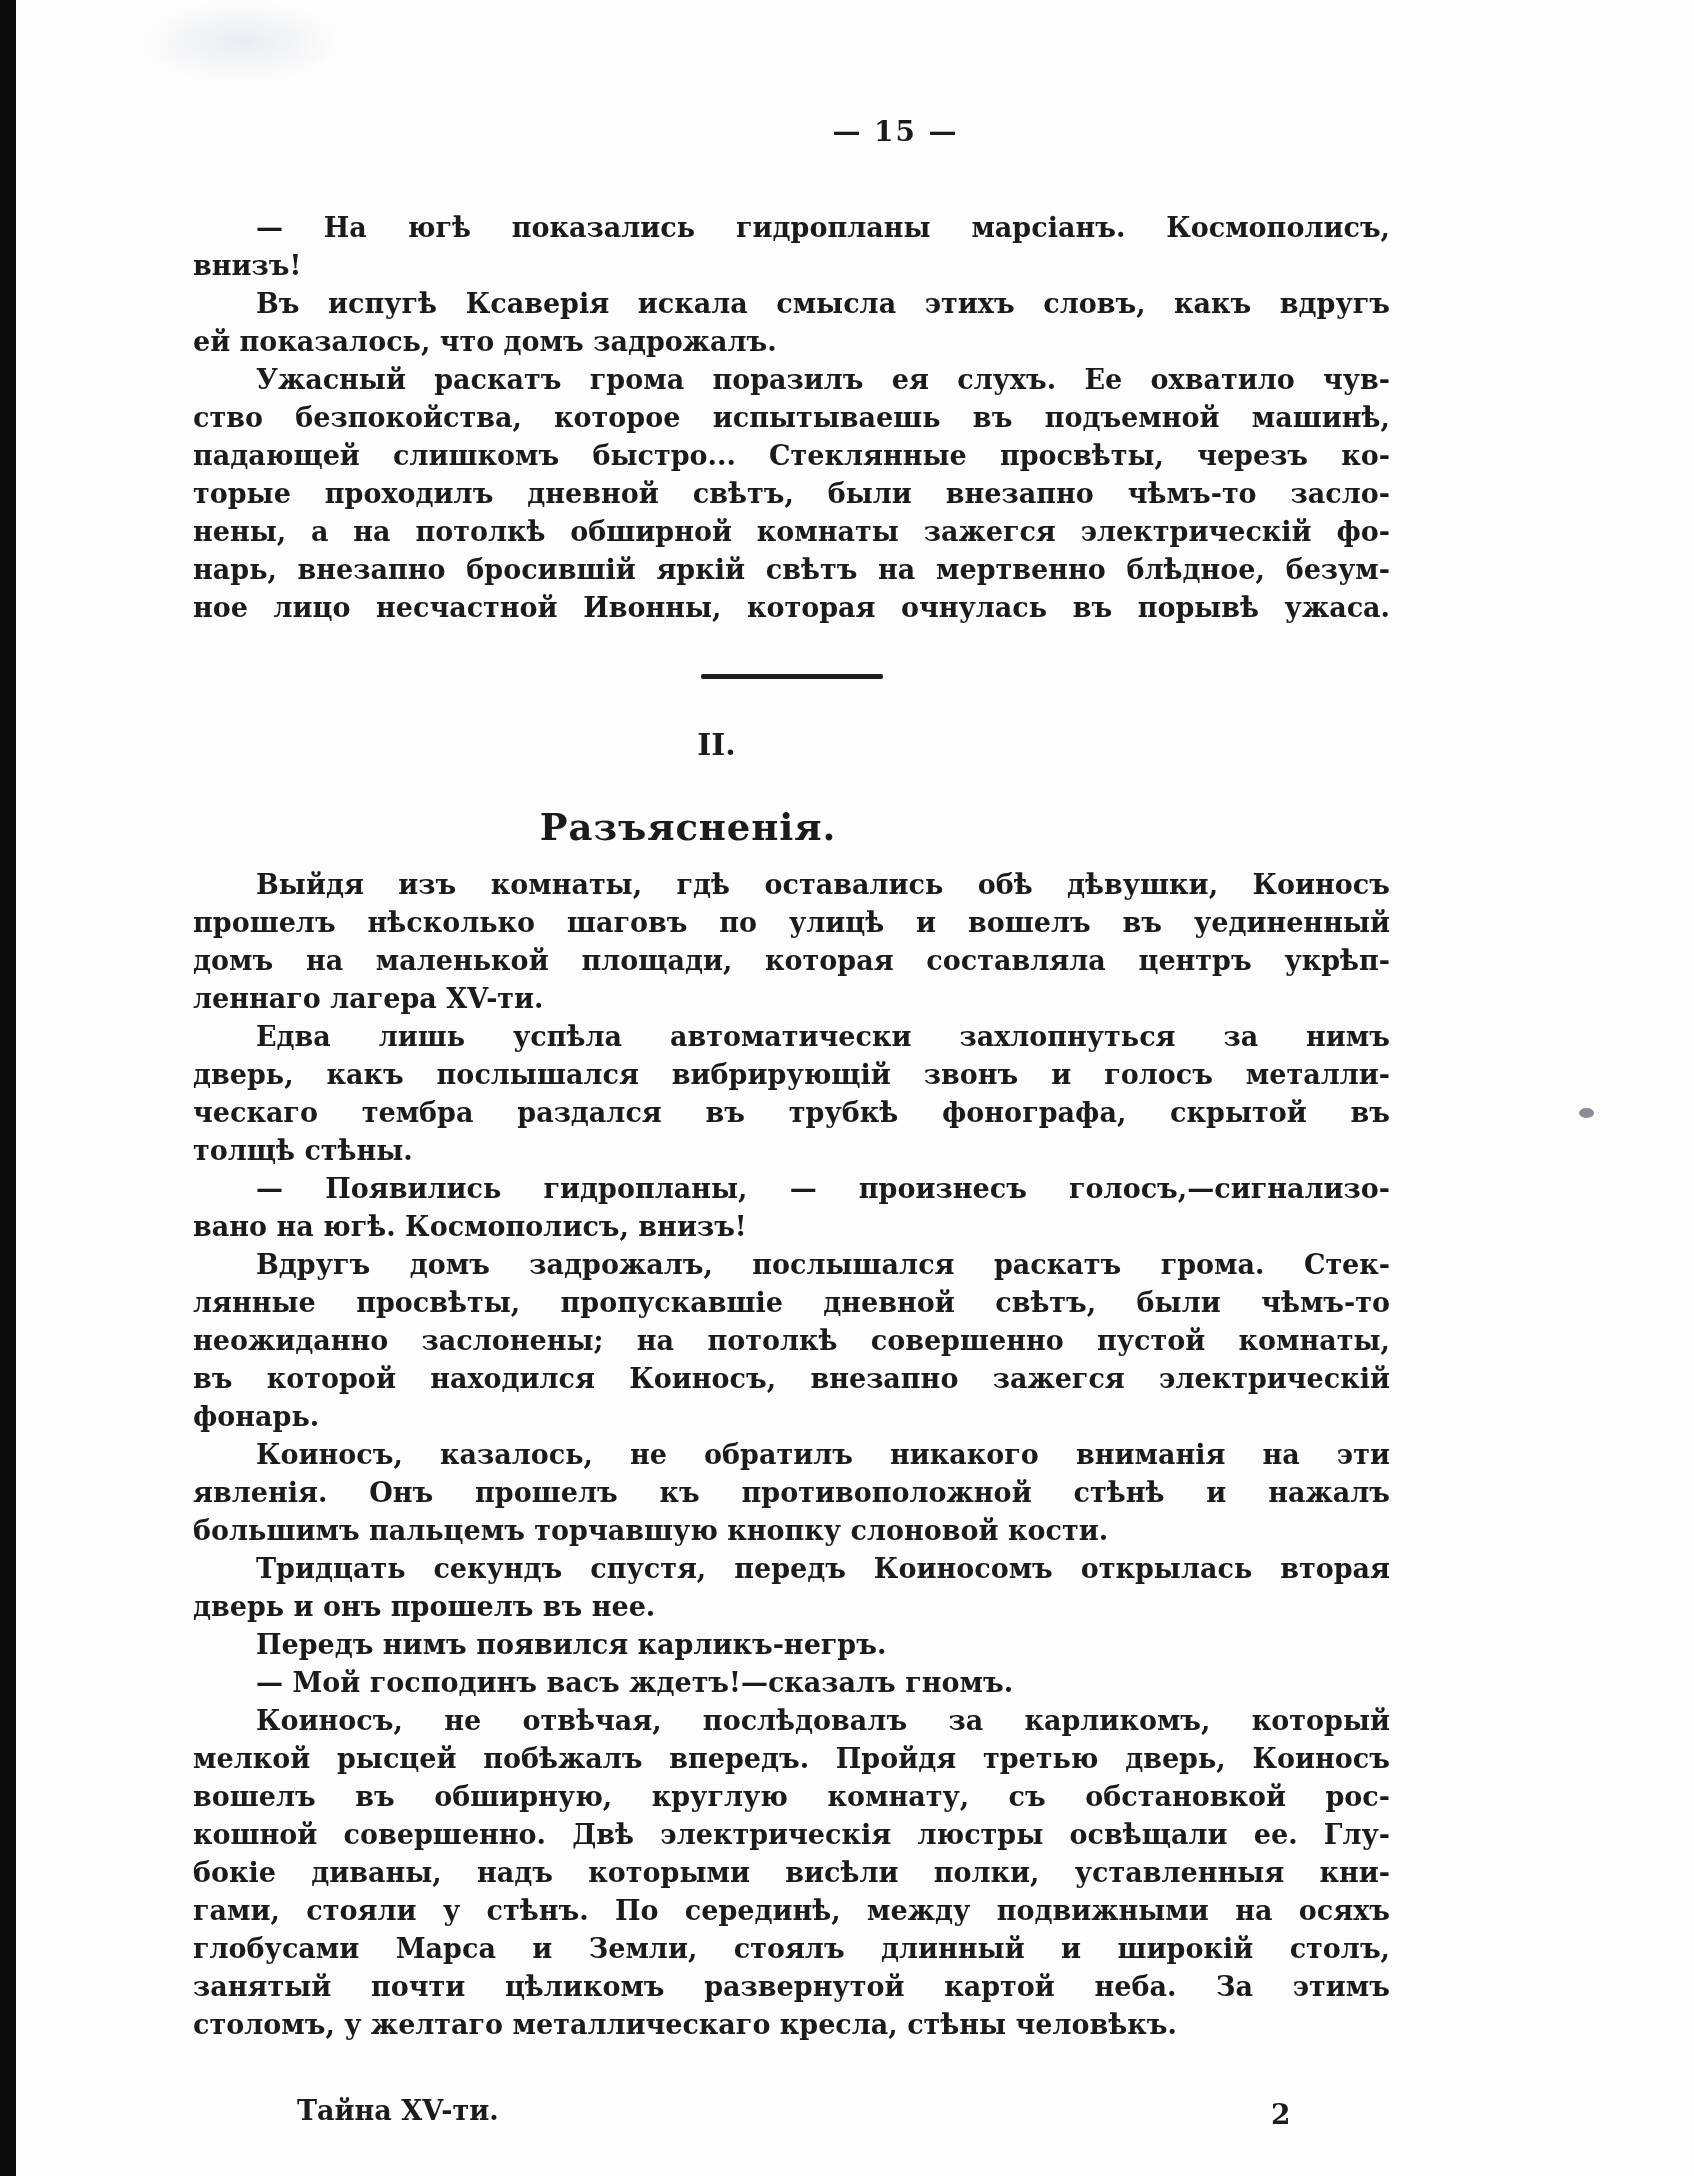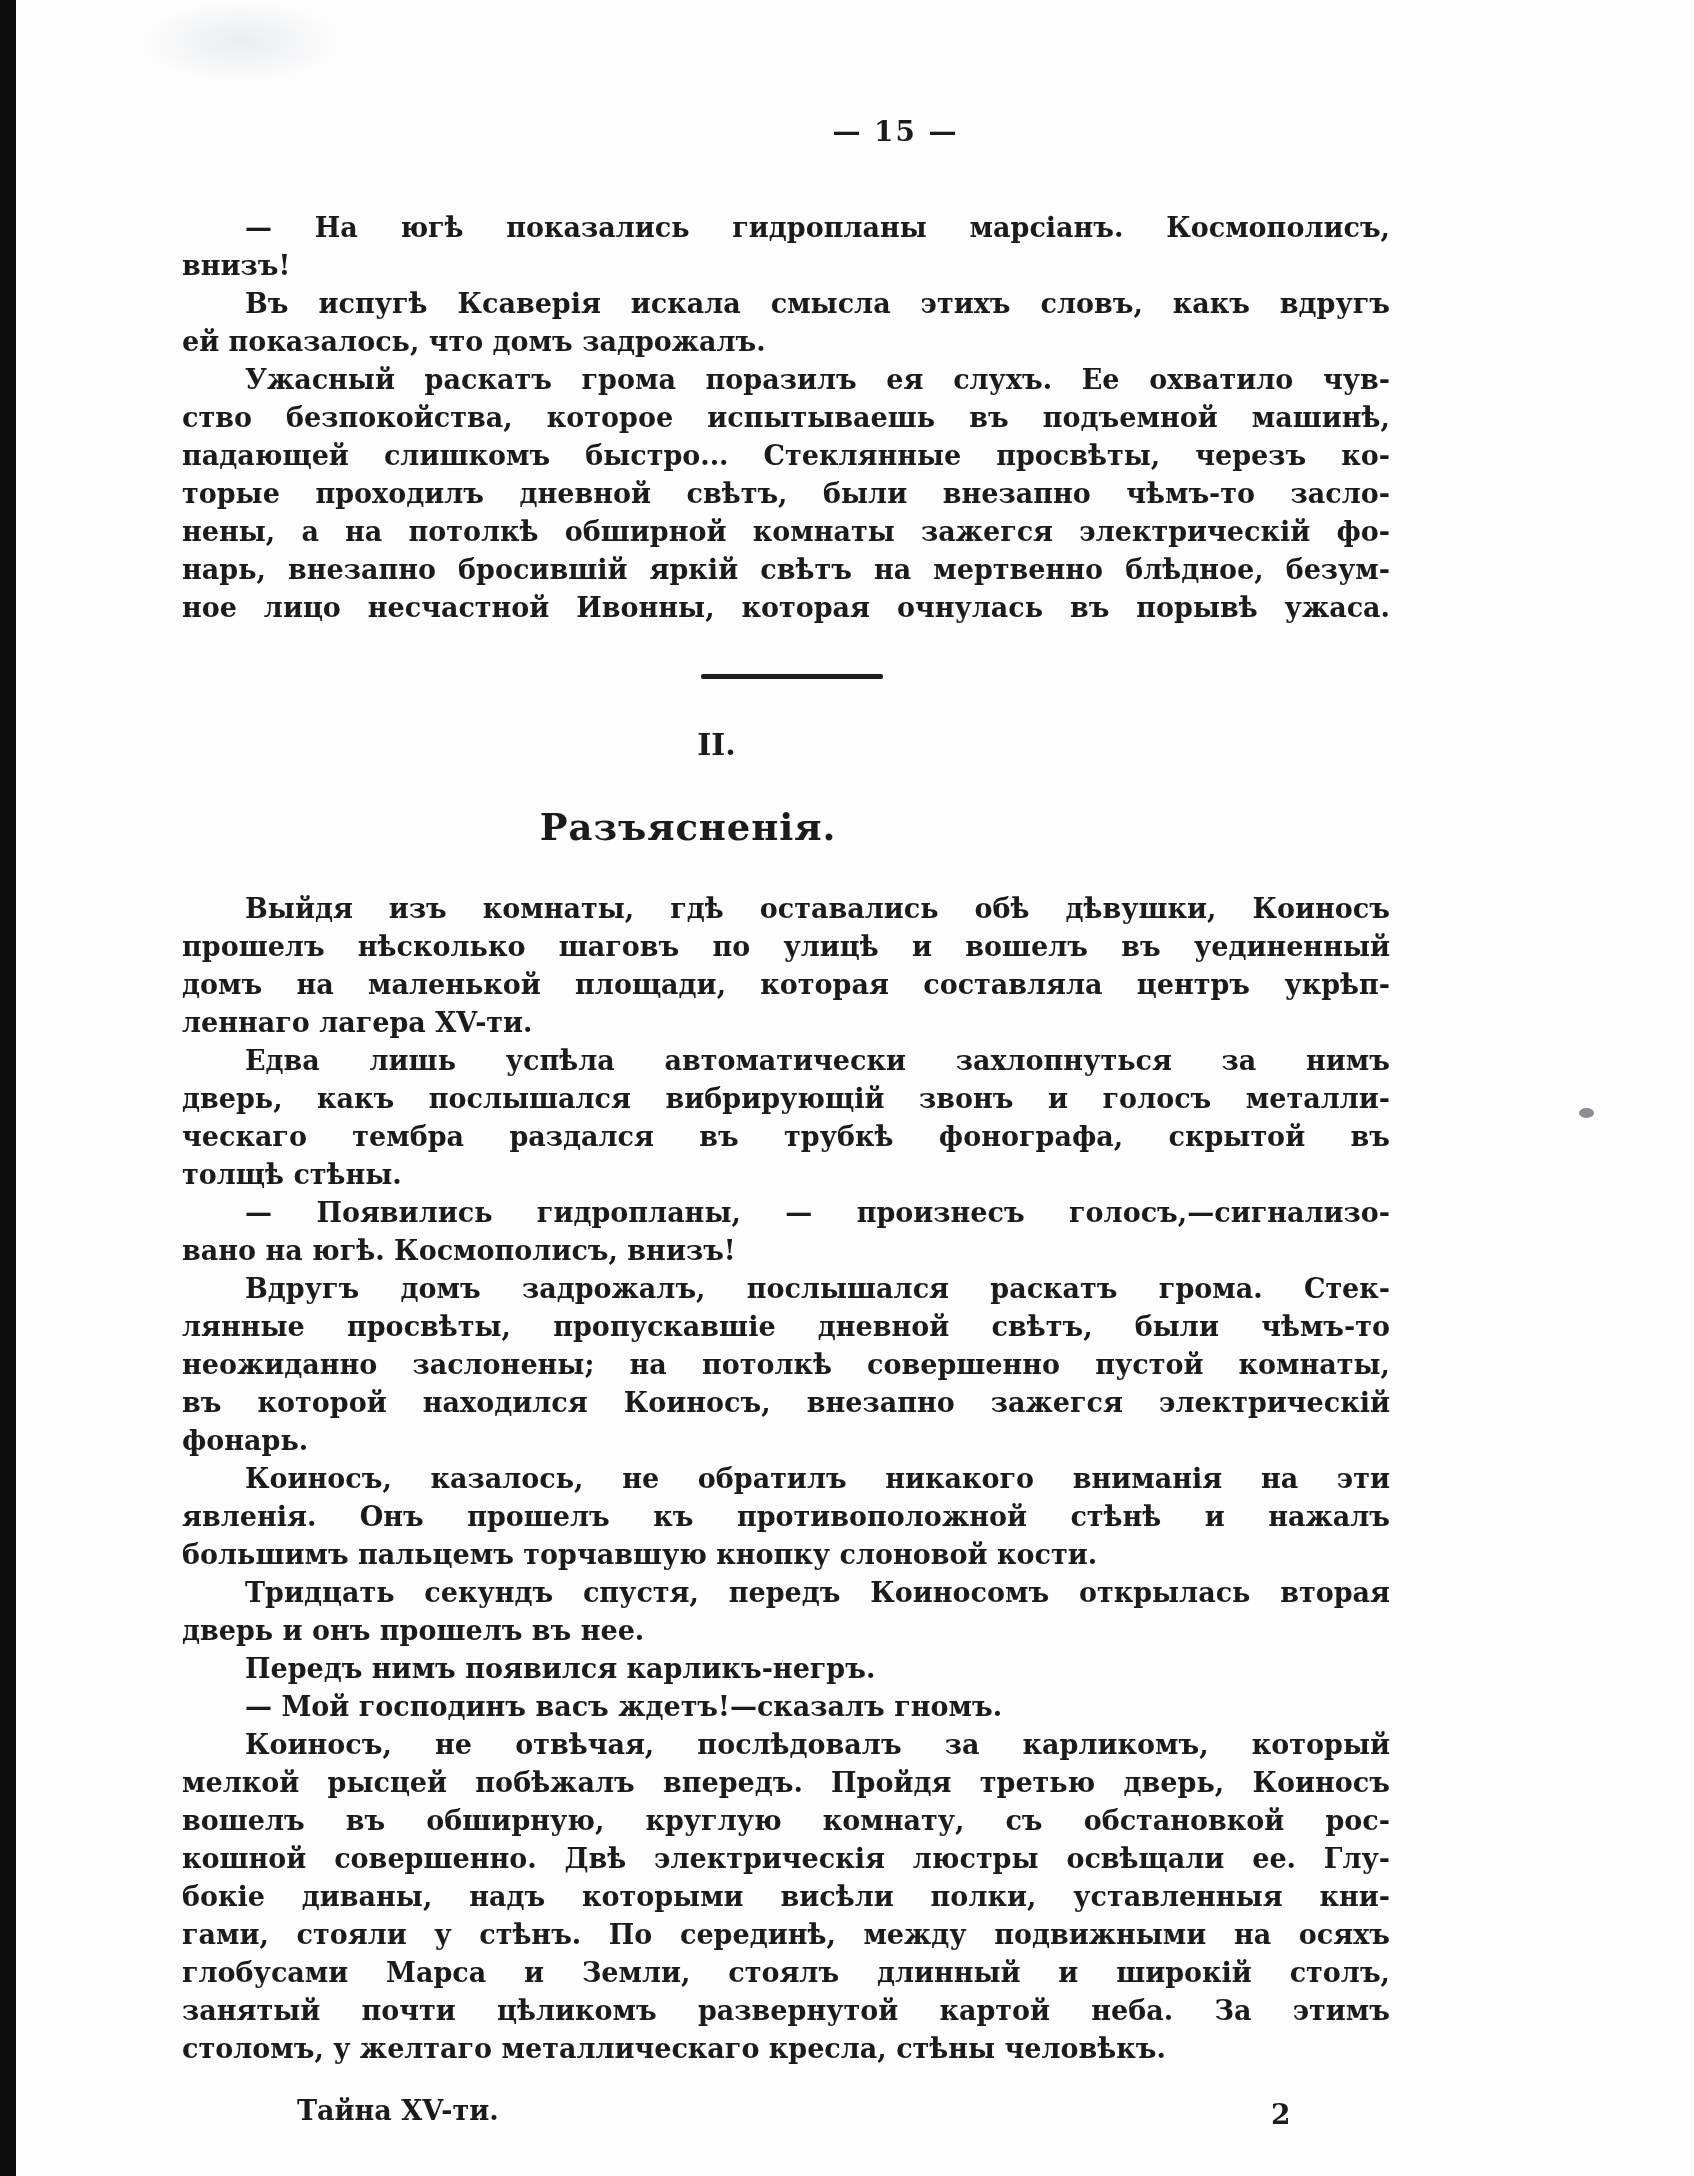--- a/index.html
+++ b/index.html
@@ -23,21 +23,21 @@
   .page-number {
     position: absolute; top: 115px; left: 0; width: 1695px; text-align: center;
     font-size: 28px; font-weight: bold; letter-spacing: 1.9px; margin-left: 48px;
   }
   .block {
     position: absolute; left: 182px; width: 1208px;
     font-size: 27px; font-weight: bold; line-height: 38px;
   }
   .line {
     display: block; white-space: nowrap; text-align: justify; text-align-last: justify;
-    height: 38px; overflow: visible;
+    height: 38px; overflow: visible; margin-left: 11px;
   }
   .line.indent { padding-left: 63px; }
   .line.last { text-align-last: left; }
   .rule {
     position: absolute; left: 701px; top: 674px; width: 182px; height: 4.6px;
     background: #1d1d1d; border-radius: 1.9px;
   }
   .chapter-number {
     position: absolute; top: 727px; left: 0; width: 1433px; text-align: center;
     font-size: 30px; font-weight: bold;
@@ -73,21 +73,21 @@
     <span class="line">торые проходилъ дневной свѣтъ, были внезапно чѣмъ-то засло-</span>
     <span class="line">нены, а на потолкѣ обширной комнаты зажегся электрическій фо-</span>
     <span class="line">нарь, внезапно бросившій яркій свѣтъ на мертвенно блѣдное, безум-</span>
     <span class="line">ное лицо несчастной Ивонны, которая очнулась въ порывѣ ужаса.</span>
   </div>
 
 <div class="rule"></div>
 <div class="chapter-number">II.</div>
 <div class="chapter-title">Разъясненія.</div>
 
-<div class="block" id="section2" style="top:890px;">
+<div class="block" id="section2" style="top:866px;">
     <span class="line indent">Выйдя изъ комнаты, гдѣ оставались обѣ дѣвушки, Коиносъ</span>
     <span class="line">прошелъ нѣсколько шаговъ по улицѣ и вошелъ въ уединенный</span>
     <span class="line">домъ на маленькой площади, которая составляла центръ укрѣп-</span>
     <span class="line last">леннаго лагера XV-ти.</span>
     <span class="line indent">Едва лишь успѣла автоматически захлопнуться за нимъ</span>
     <span class="line">дверь, какъ послышался вибрирующій звонъ и голосъ металли-</span>
     <span class="line">ческаго тембра раздался въ трубкѣ фонографа, скрытой въ</span>
     <span class="line last">толщѣ стѣны.</span>
     <span class="line indent">— Появились гидропланы, — произнесъ голосъ,—сигнализо-</span>
     <span class="line last">вано на югѣ. Космополисъ, внизъ!</span>

